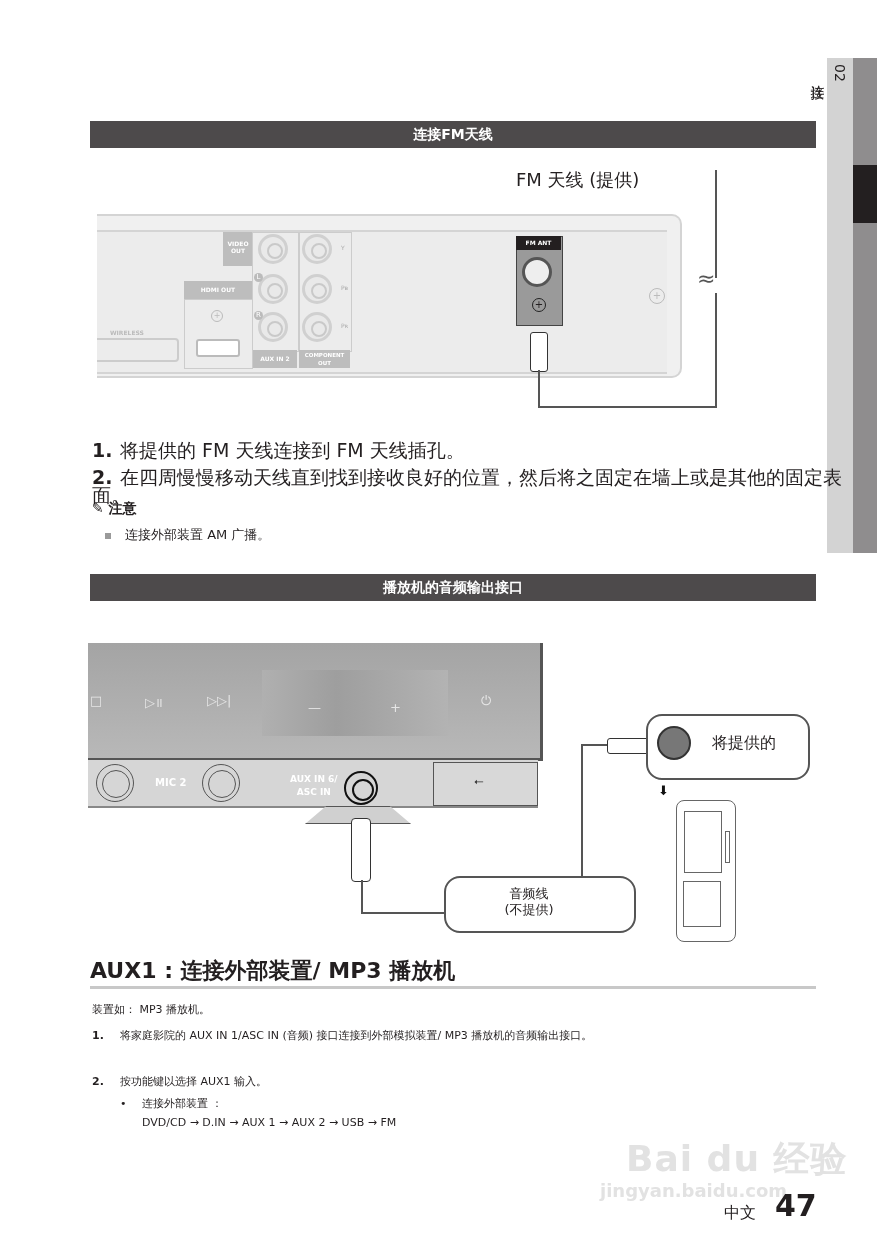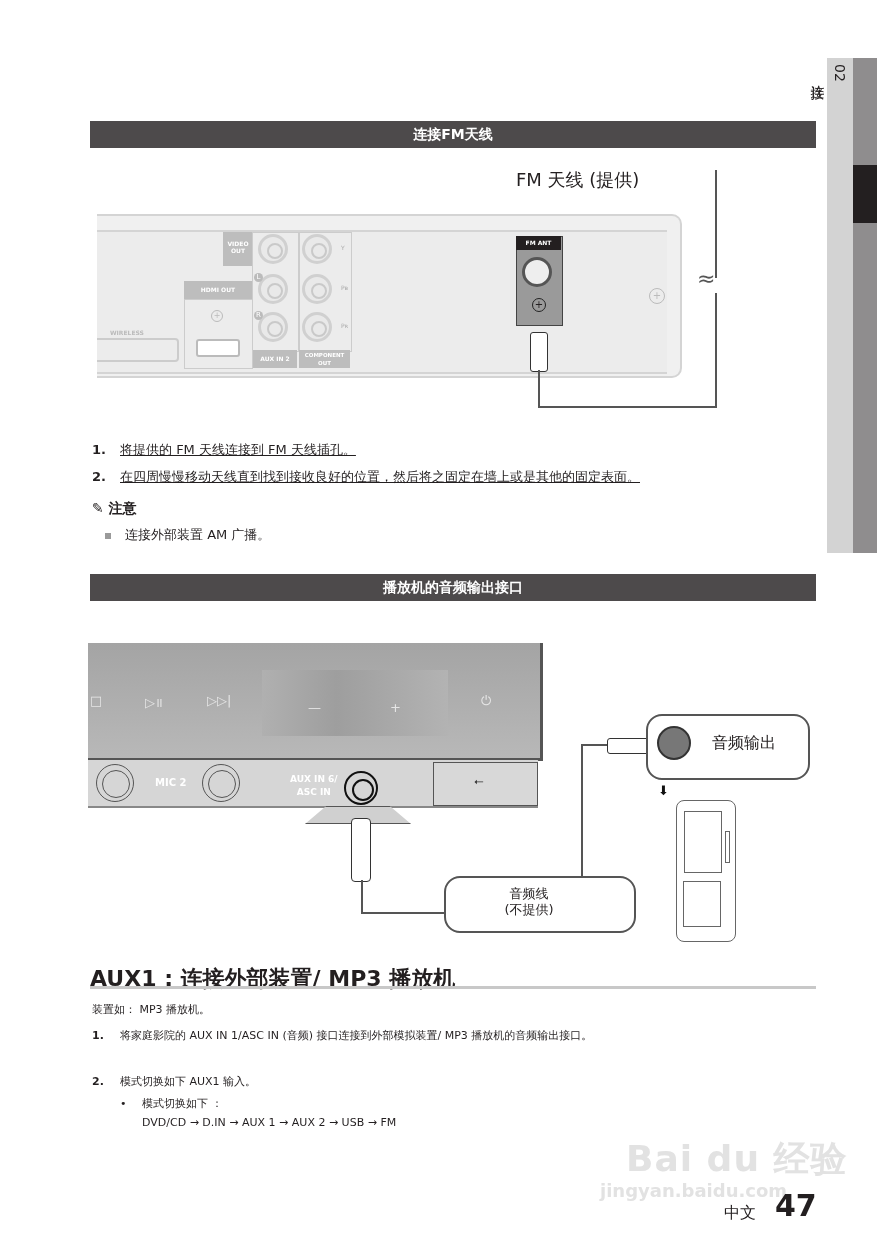--- a/index.html
+++ b/index.html
@@ -18,37 +18,37 @@
   
   .panel{left:97px;top:214px;width:583px;height:160px;border:2px solid #d4d4d4;border-left:none;border-radius:0 10px 10px 0;background:#f0f0f0;}
   .panel-inner{left:97px;top:230px;width:570px;height:140px;border-top:2px solid #d4d4d4;border-bottom:2px solid #d4d4d4;background:#ececec;}
   .lbl-small{font-size:6px;font-weight:bold;color:#fff;text-align:center;background:#bdbdbd;}
   .jack{width:30px;height:30px;border-radius:50%;border:3px solid #d0d0d0;background:#e9e9e9;box-sizing:border-box;}
   .jack::after{content:"";position:absolute;left:6px;top:6px;width:12px;height:12px;border-radius:50%;border:2px solid #c9c9c9;}
   .fm-box{left:516px;top:236px;width:45px;height:88px;background:#9a9a9a;border:1px solid #444;}
   .fm-lbl{left:516px;top:236px;width:45px;height:14px;background:#231f20;color:#fff;font-size:6px;font-weight:bold;text-align:center;line-height:14px;}
   .wire{background:#555;}
   
-  .ol{font-size:13px;line-height:18px;text-decoration:underline;}
+  .ol{font-size:19px;line-height:18px;}
   .num{font-weight:bold;display:inline-block;width:28px;}
   .note-h{left:92px;top:500px;font-size:14px;font-weight:bold;}
   .note-li{left:105px;top:526px;font-size:13px;}
   .note-li .sq{display:inline-block;width:6px;height:6px;background:#9a9a9a;margin-right:14px;vertical-align:middle;}
   
   .front{left:88px;top:643px;width:452px;height:115px;background:linear-gradient(#a4a4a4,#b8b8b8);border-right:3px solid #555;border-bottom:3px solid #555;}
   .display{left:262px;top:670px;width:186px;height:66px;background:linear-gradient(90deg,#b0b0b0,#9e9e9e 40%,#b3b3b3);}
   .front-btn{color:#e6e6e6;font-size:13px;}
   .front-lower{left:88px;top:760px;width:450px;height:46px;background:#d6d6d6;border-bottom:2px solid #888;}
   .ring{width:38px;height:38px;border-radius:50%;border:1px solid #555;box-sizing:border-box;}
   .ring::after{content:"";position:absolute;left:5px;top:5px;width:26px;height:26px;border-radius:50%;border:1px solid #555;}
   .usb-box{left:433px;top:762px;width:103px;height:42px;border:1px solid #555;background:#d8d8d8;}
   .callout{border:2px solid #555;border-radius:16px;background:#fff;}
   
   .mp3{left:676px;top:800px;width:58px;height:140px;border:1.5px solid #666;border-radius:8px;background:#fff;}
-  .h2{left:90px;top:956px;font-size:22px;font-weight:bold;margin-top:8px;}
+  .h2{left:90px;top:956px;font-size:22px;font-weight:bold;}
   .h2-rule{left:90px;top:986px;width:726px;height:3px;background:#c8c8c8;}
   .body-t{font-size:11px;line-height:18px;}
   .wm{color:#e2e2e2;font-weight:bold;}
 </style>
 </head>
 <body>
 
 <div class="abs side-light"></div>
 <div class="abs side-dark1"></div>
 <div class="abs side-dark2"></div>
@@ -153,41 +153,41 @@
   <div class="abs wire" style="left:581px;top:744px;width:30px;height:2px"></div>
   <div class="abs" style="left:607px;top:738px;width:42px;height:14px;border:1px solid #333;border-radius:3px;background:#fff"></div>
 
   <div class="abs callout" style="left:444px;top:876px;width:188px;height:53px"></div>
   <div class="abs" style="left:444px;top:886px;width:170px;text-align:center;font-size:13px;line-height:16px">
     <div>音频线</div>
     <div>(不提供)</div>
   </div>
   <div class="abs callout" style="left:646px;top:714px;width:160px;height:62px"></div>
   <div class="abs" style="left:657px;top:726px;width:34px;height:34px;border-radius:50%;background:#777;border:2px solid #333;box-sizing:border-box"></div>
-  <div class="abs" style="left:712px;top:733px;font-size:16px">音频输出</div>
+  <div class="abs" style="left:712px;top:733px;font-size:16px">将提供的</div>
   <div class="abs" style="left:658px;top:783px;font-size:13px;color:#111">⬇</div>
 
   <div class="abs mp3">
     <div style="position:absolute;left:7px;top:10px;width:36px;height:60px;border:1px solid #666"></div>
     <div style="position:absolute;left:6px;top:80px;width:36px;height:44px;border:1px solid #666"></div>
     <div style="position:absolute;left:48px;top:30px;width:3px;height:30px;border:1px solid #666"></div>
   </div>
 </div>
 
 <div class="abs h2">AUX1 : 连接外部装置/ MP3 播放机</div>
 <div class="abs h2-rule"></div>
 <div class="abs body-t" style="left:92px;top:1001px">装置如： MP3 播放机。</div>
 <div class="abs body-t" style="left:92px;top:1027px">
   <span class="num">1.</span><span>将家庭影院的 AUX IN 1/ASC IN (音频) 接口连接到外部模拟装置/ MP3 播放机的音频输出接口。</span>
 </div>
 <div class="abs body-t" style="left:92px;top:1073px">
-  <span class="num">2.</span><span>模式切换如下 AUX1 输入。</span>
+  <span class="num">2.</span><span>按功能键以选择 AUX1 输入。</span>
 </div>
 <div class="abs body-t" style="left:120px;top:1095px">
-  <span style="display:inline-block;width:22px">•</span><span>模式切换如下 ：</span>
+  <span style="display:inline-block;width:22px">•</span><span>连接外部装置 ：</span>
 </div>
 <div class="abs body-t" style="left:142px;top:1114px">DVD/CD → D.IN → AUX 1 → AUX 2 → USB  → FM</div>
 
 <div class="abs wm" style="left:626px;top:1135px;font-size:36px;letter-spacing:1px">Bai du 经验</div>
 <div class="abs wm" style="left:600px;top:1180px;font-size:18px">jingyan.baidu.com</div>
 
 <div class="abs" style="left:724px;top:1203px;font-size:16px">中文</div>
 <div class="abs" style="left:775px;top:1188px;font-size:30px;font-weight:bold">47</div>
 
 </body></html>

